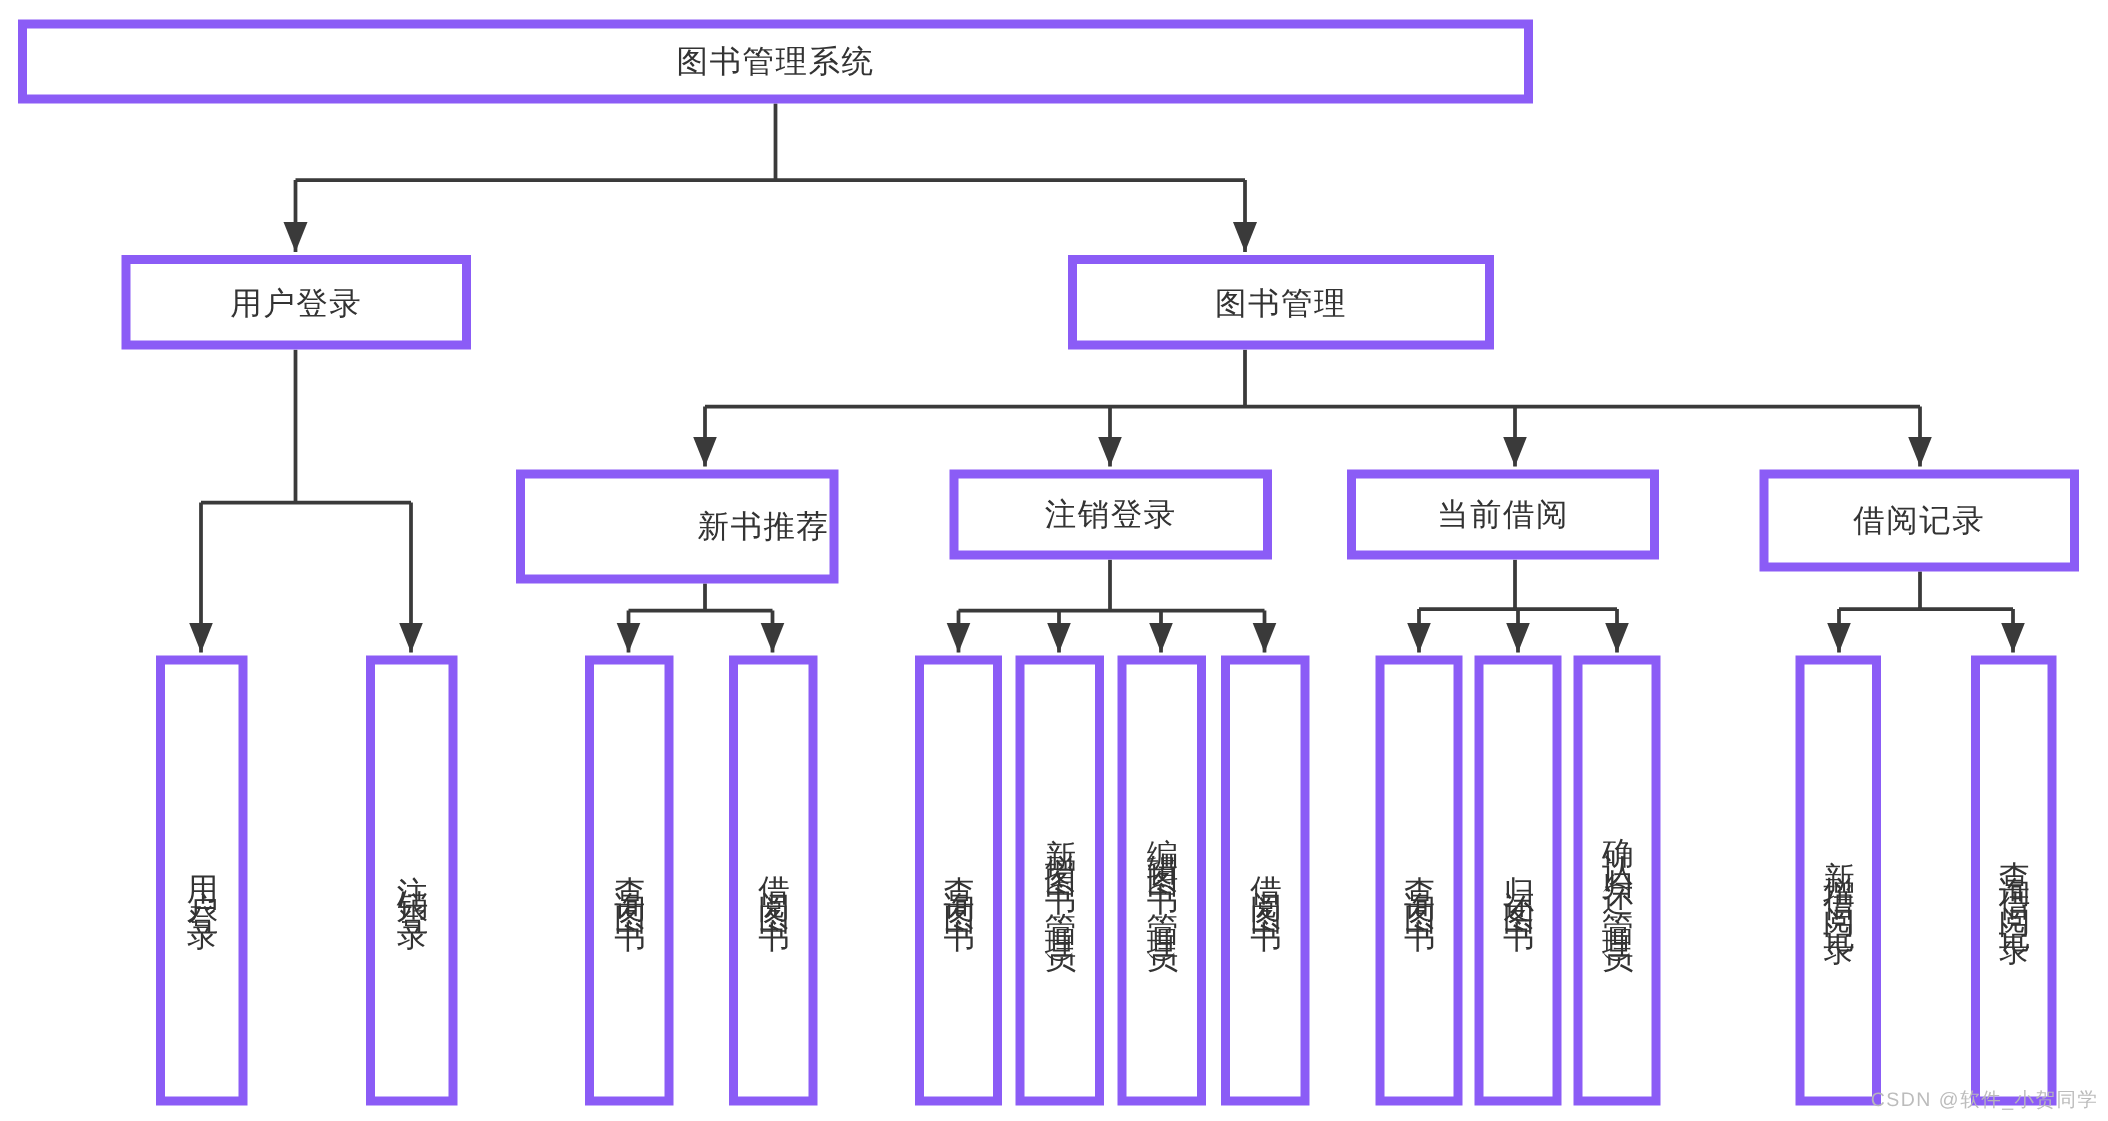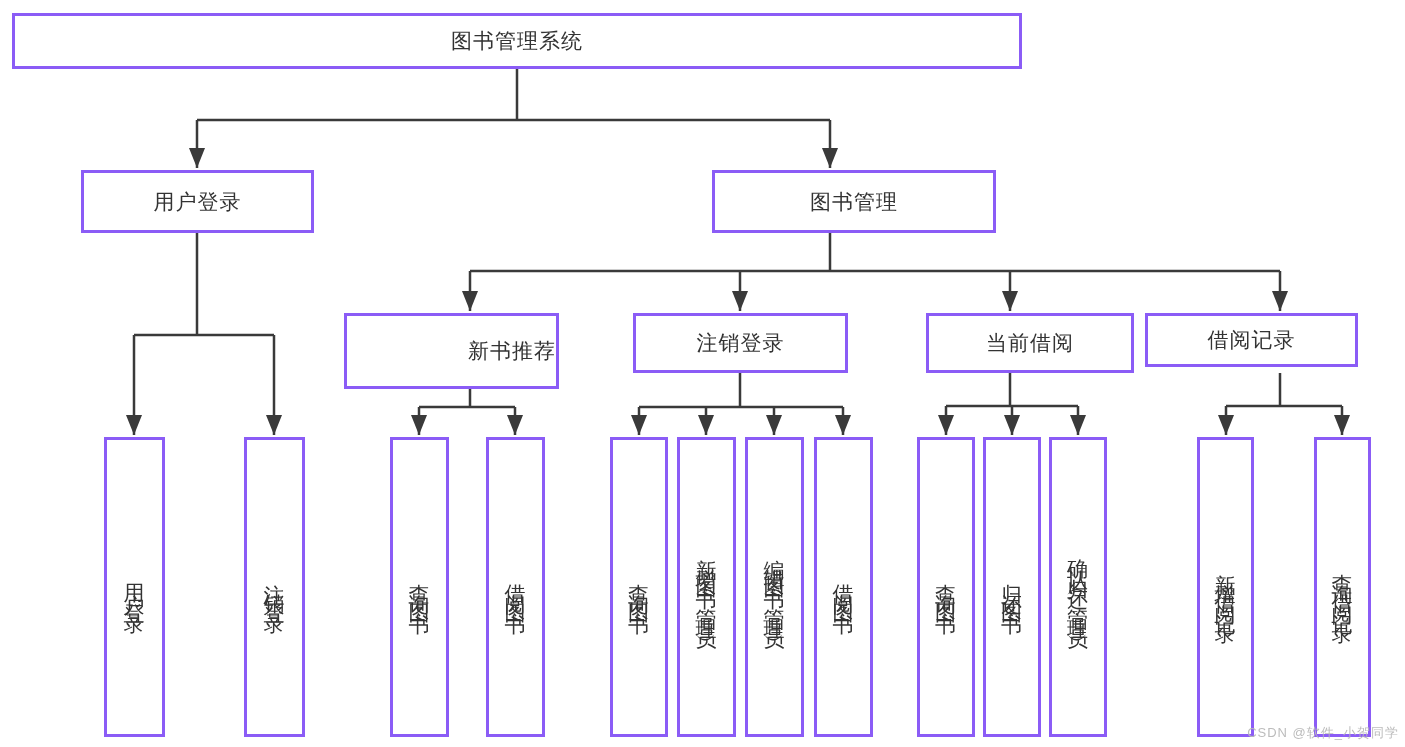--- a/index.html
+++ b/index.html
@@ -17,21 +17,21 @@
   }
   #connectors {
     position: absolute;
     left: 0;
     top: 0;
     z-index: 1;
   }
   .node {
     position: absolute;
     box-sizing: border-box;
-    border: 3px solid #8b5cf6;
+    border: 6px solid #8b5cf6;
     background: #ffffff;
     display: flex;
     align-items: center;
     justify-content: center;
     color: #333333;
     z-index: 2;
   }
   .node.h {
     font-size: 21px;
     letter-spacing: 1px;
@@ -127,24 +127,24 @@
   <div class="node h" style="left:712px; top:170px; width:284px; height:63px;">
     <span>图书管理</span>
   </div>
 
   <div class="node h" style="left:344px; top:313px; width:215px; height:76px;justify-content:flex-end;">
     <span>新书推荐</span>
   </div>
   <div class="node h" style="left:633px; top:313px; width:215px; height:60px;">
     <span>注销登录</span>
   </div>
-  <div class="node h" style="left:926px; top:313px; width:208px; height:60px;justify-content:center;">
+  <div class="node h" style="left:898px; top:313px; width:208px; height:60px;justify-content:center;">
     <span>当前借阅</span>
   </div>
-  <div class="node h" style="left:1145px; top:313px; width:213px; height:54px;text-align:right;">
+  <div class="node h" style="left:1173px; top:313px; width:213px; height:68px;text-align:right;">
     <span>借阅记录</span>
   </div>
 
   <div class="node leaf" style="left:104px; top:437px; width:61px; height:300px;">
     <span class="vtext">用户登录</span>
   </div>
   <div class="node leaf" style="left:244px; top:437px; width:61px; height:300px;">
     <span class="vtext">注销登录</span>
   </div>
 

